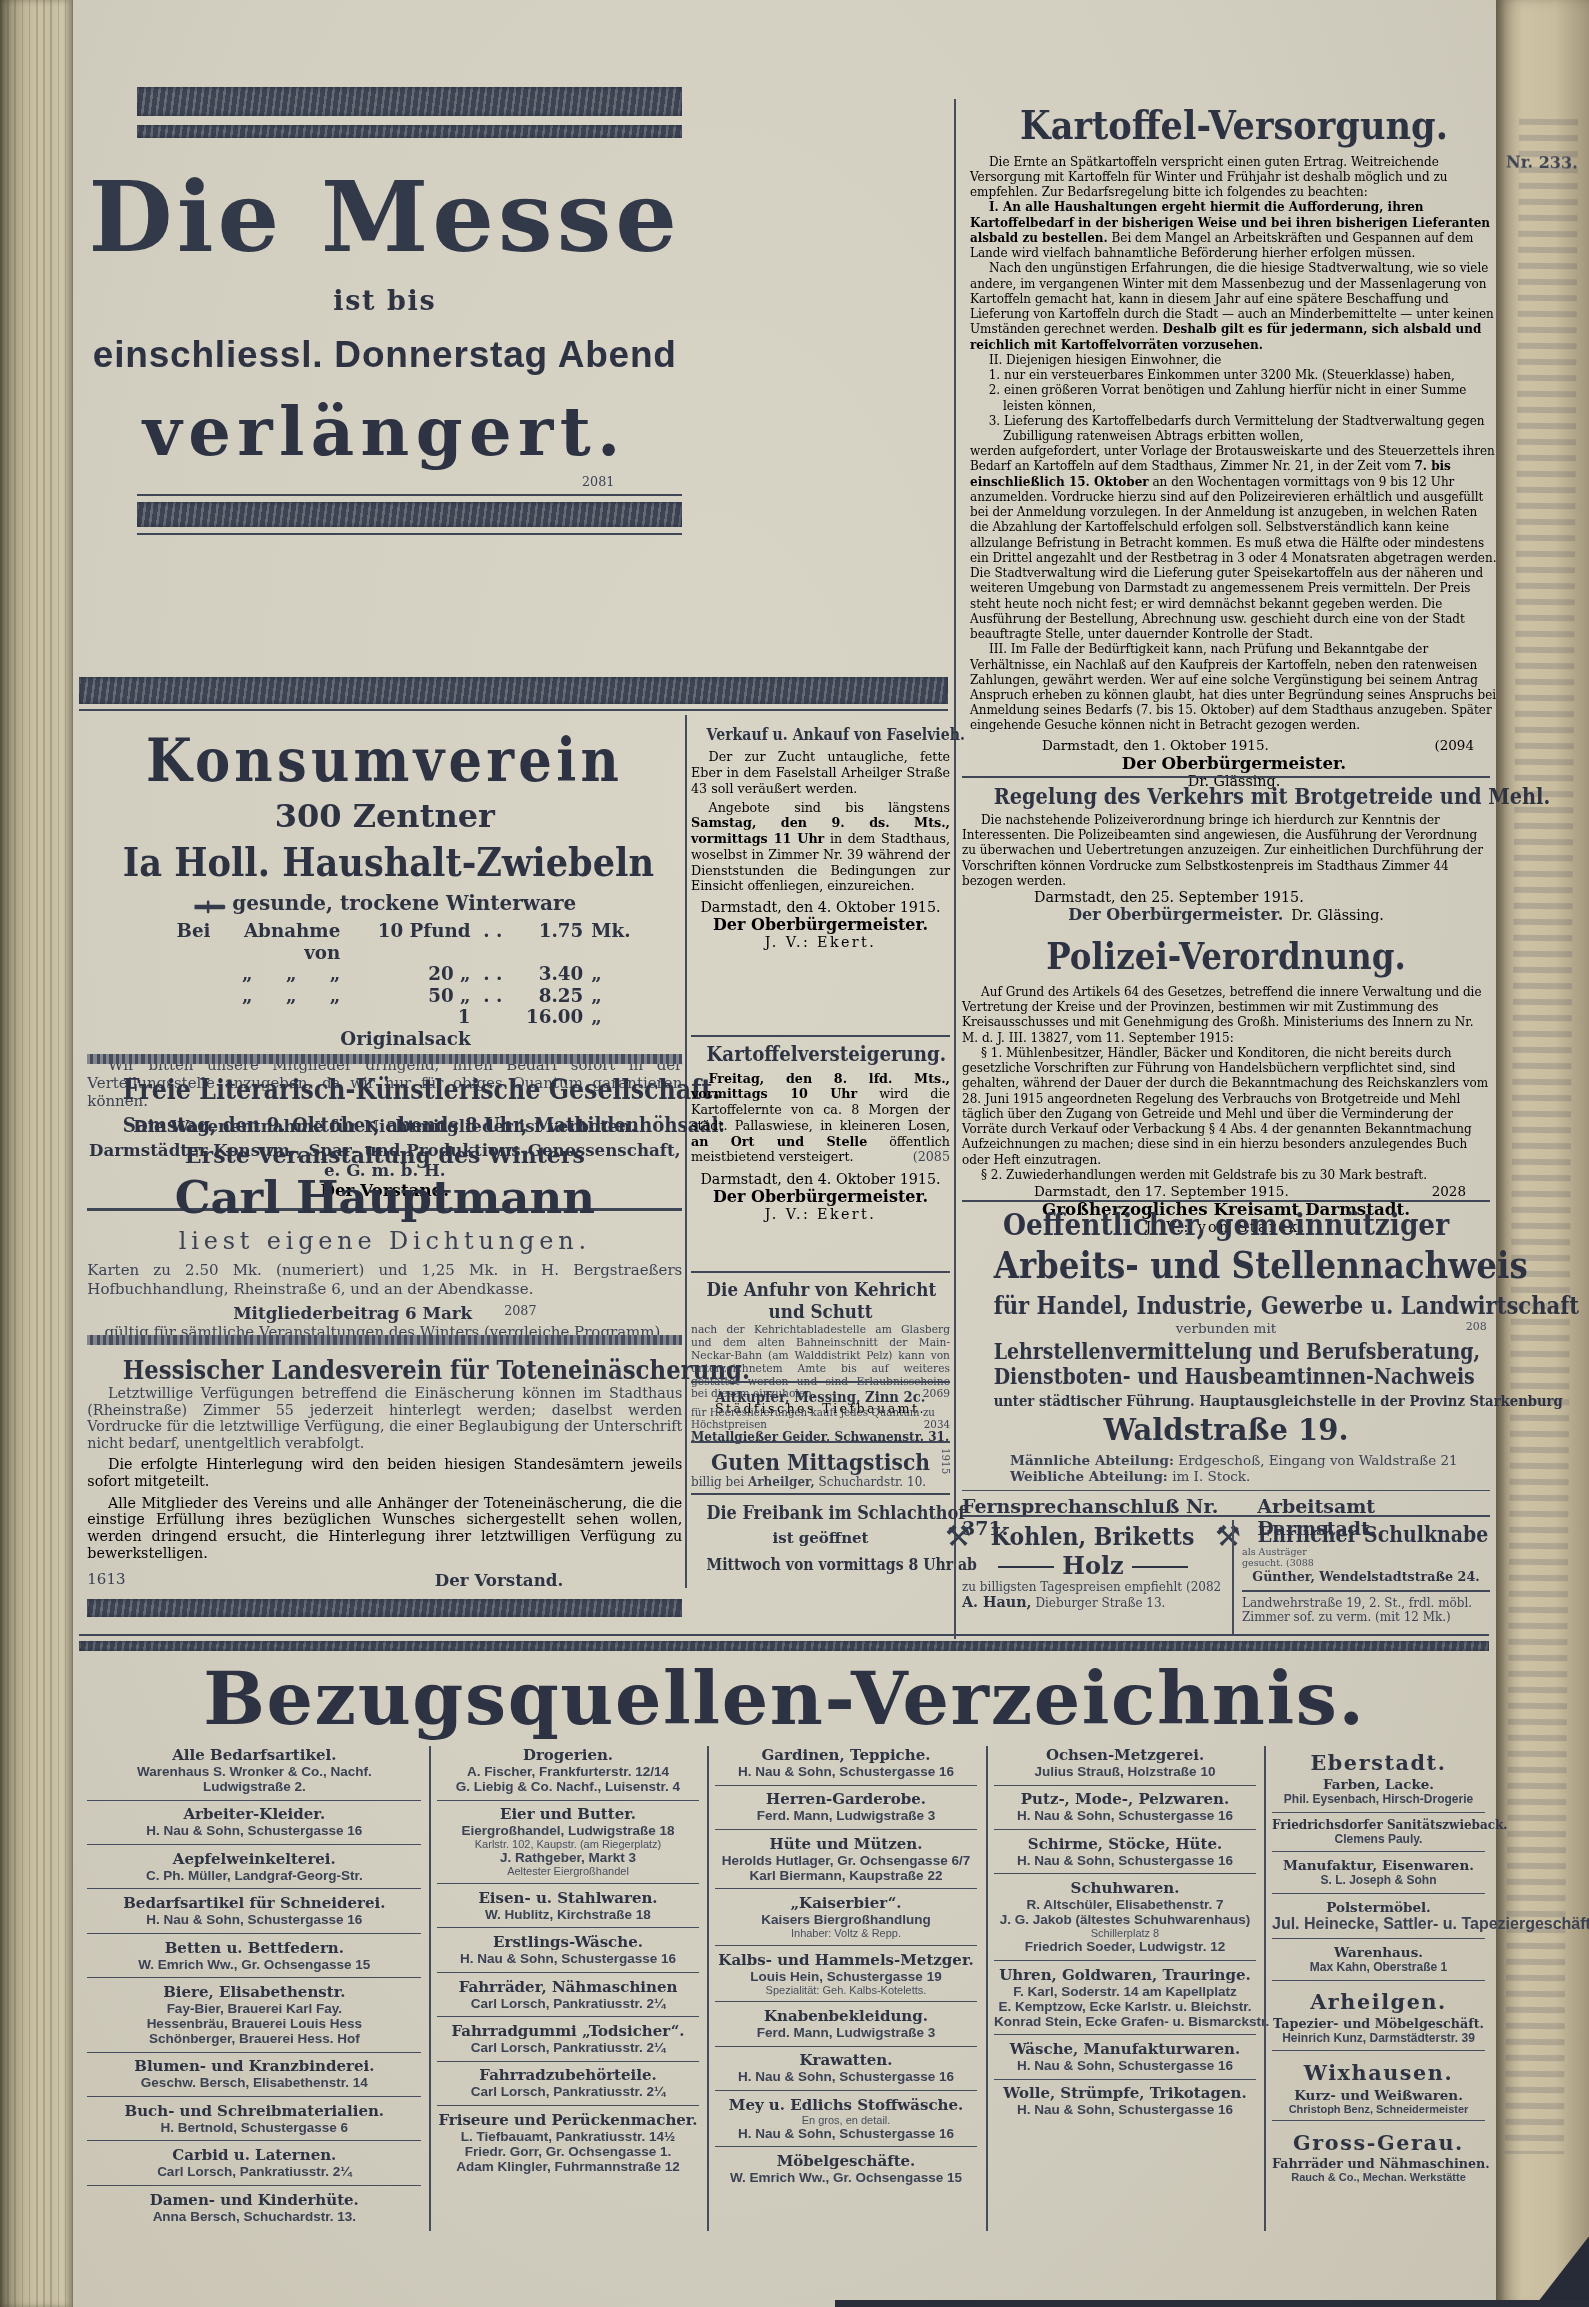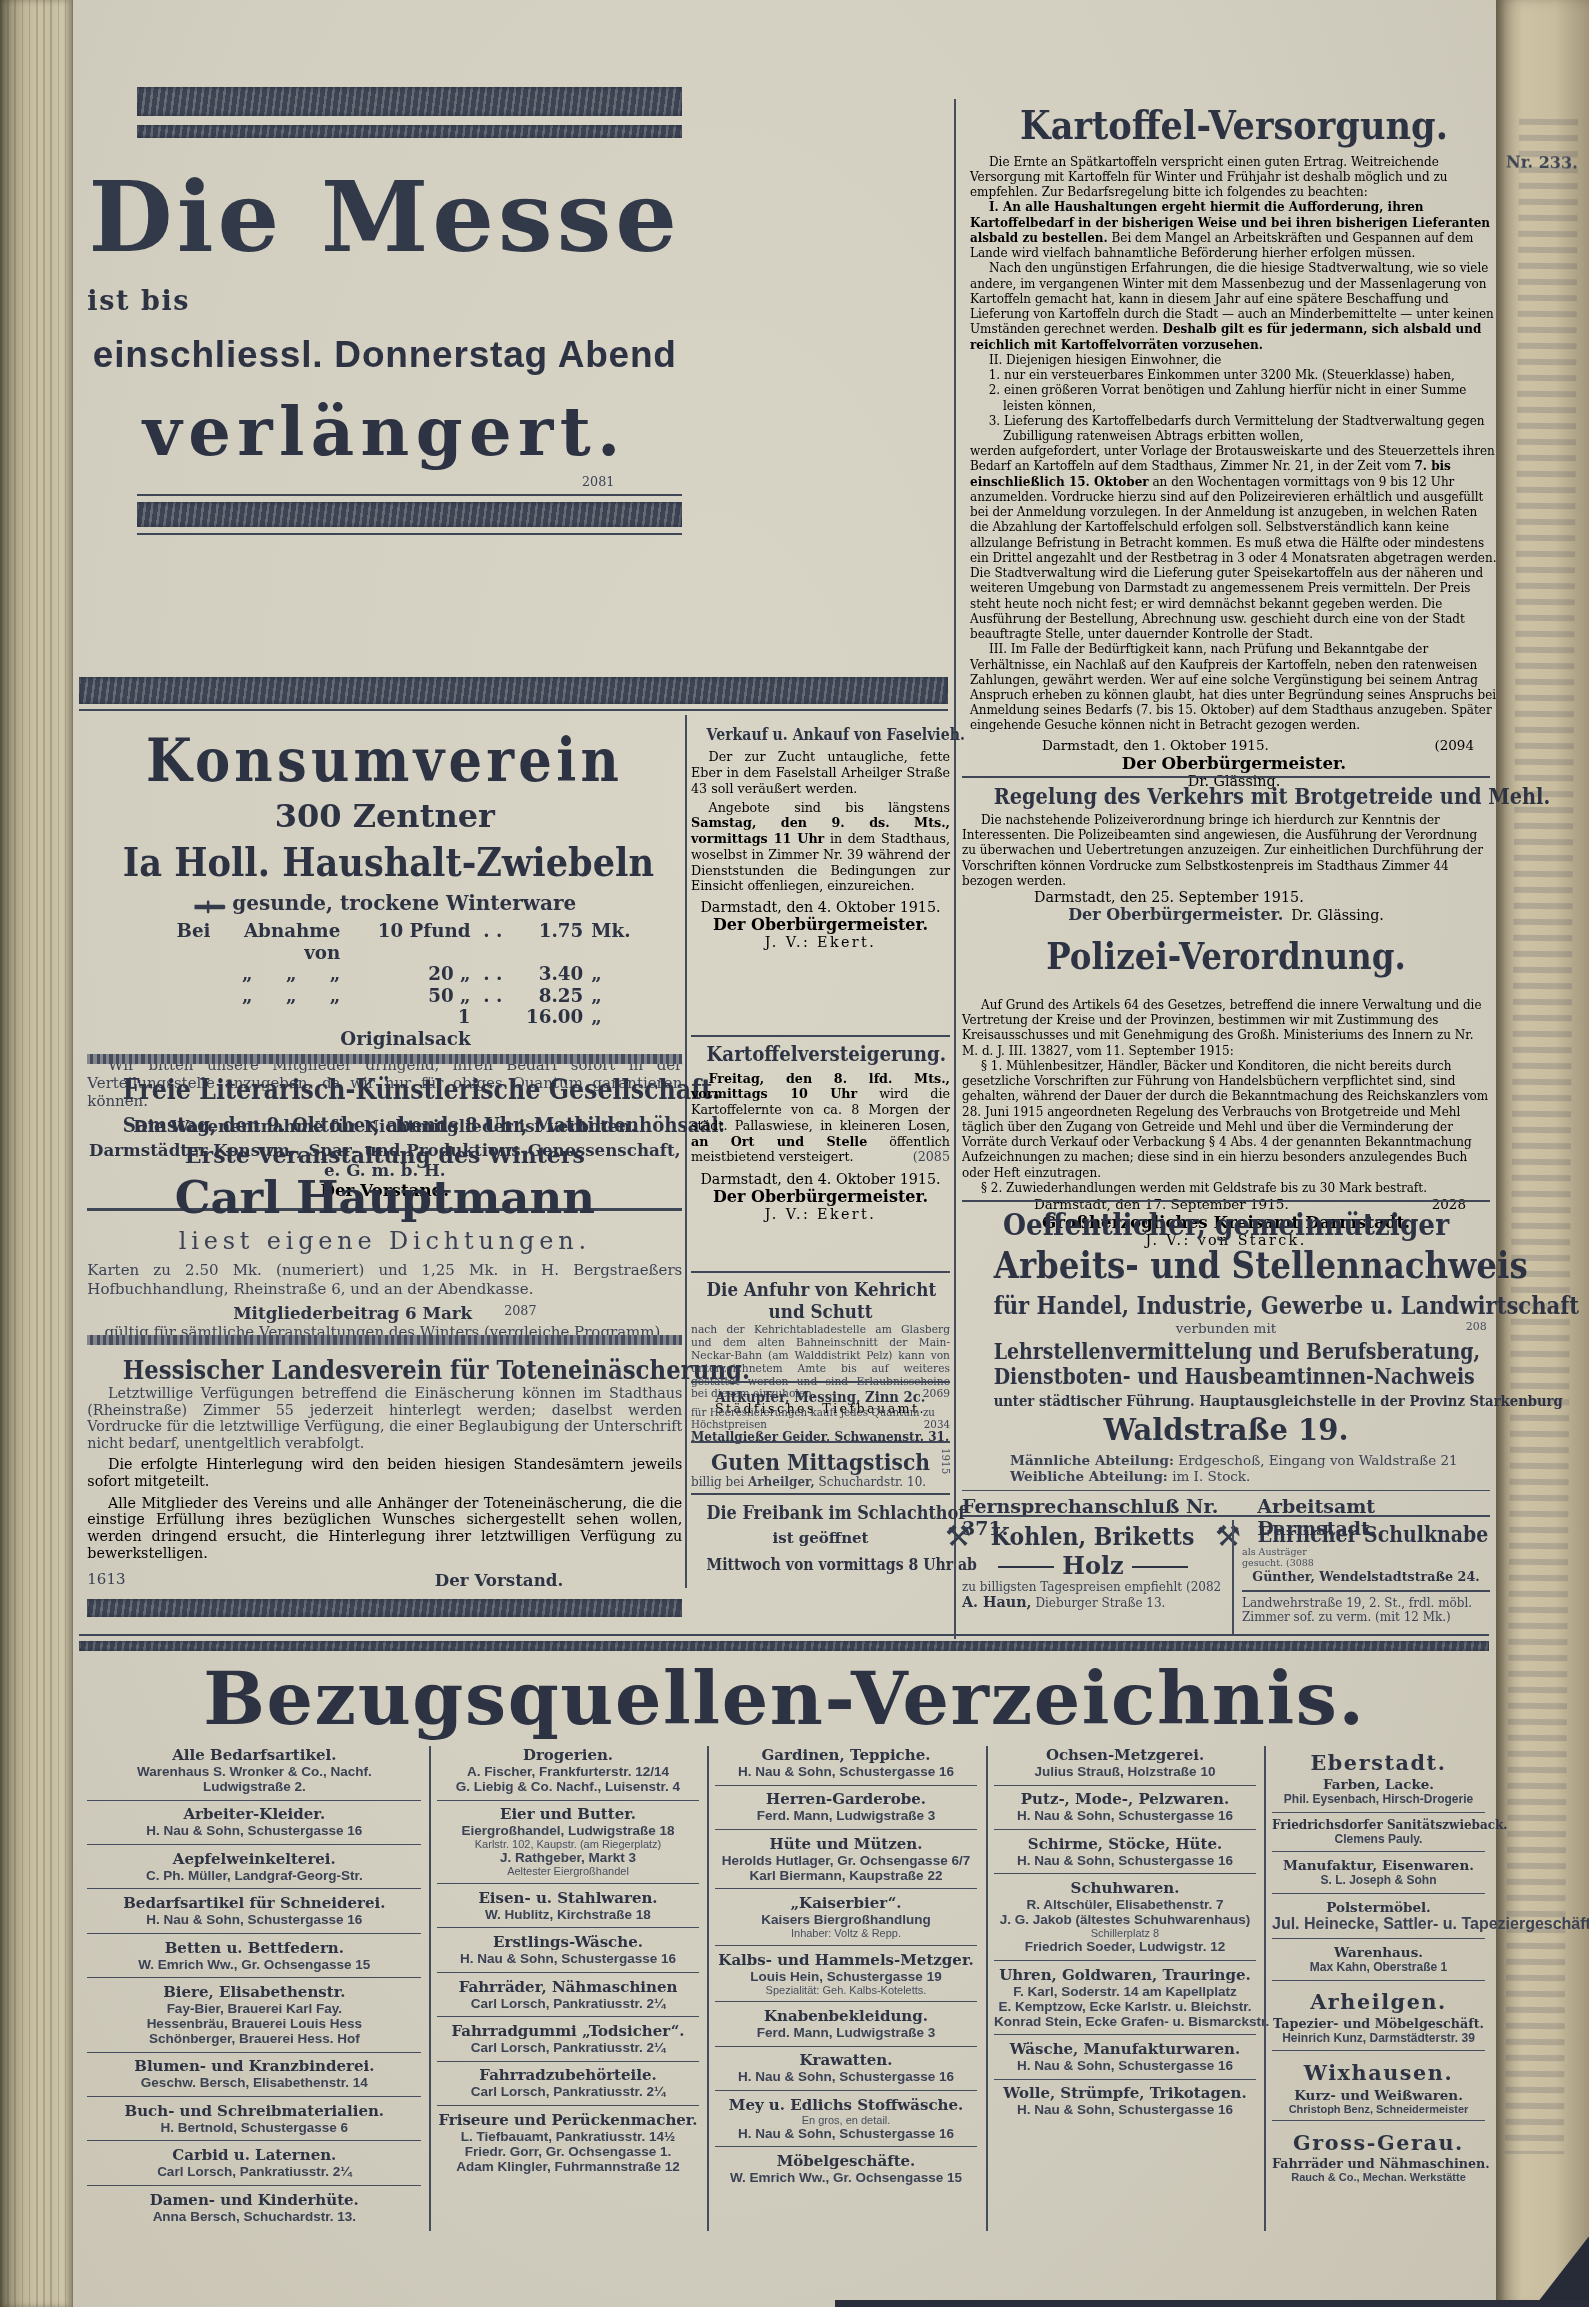--- a/index.html
+++ b/index.html
@@ -33,21 +33,21 @@
   .mottle{background-image:repeating-linear-gradient(97deg,rgba(208,204,192,.28) 0 2.4px,transparent 2.4px 7.2px);}
   .thin{background:#3f4656;height:2.4px;}
   .vrule{position:absolute;width:1.6px;background:#454c5c;}
   
   .leftcol{left:14.3px;top:87px;width:595px;}
   .midcol{left:618px;top:719px;width:259px;}
   .rightcol{left:889px;top:95px;width:528px;}
   .blk{position:absolute;left:0;width:100%;}
   
   .messe-title{font:bold 97px "DejaVu Serif",serif;letter-spacing:4px;color:#323949;text-align:center;}
-  .messe-istbis{font:bold 27px "DejaVu Serif",serif;text-align:left;letter-spacing:1.6px;color:#2d3343;}
+  .messe-istbis{font:bold 27px "DejaVu Serif",serif;text-align:center;letter-spacing:1.6px;color:#2d3343;}
   .messe-l2{font:bold 37px "Liberation Sans",sans-serif;text-align:center;color:#2d3343;letter-spacing:0.8px;}
   .messe-l3{font:bold 67px "DejaVu Serif",serif;text-align:center;letter-spacing:6.4px;color:#2d3343;}
   .adnum{font:12.7px "DejaVu Serif",serif;color:#3b4254;text-align:right;}
   
   .kon-title{font:bold 60px "DejaVu Serif",serif;letter-spacing:4.8px;color:#2d3343;text-align:center;}
   .kon-qty{font:bold 32px "DejaVu Serif",serif;text-align:center;color:#2d3343;}
   .kon-prod{font:bold 40px "DejaVu Serif",serif;text-align:center;color:#2d3343;}
   .kon-note{font:bold 20px "DejaVu Serif",serif;color:#2d3343;}
   .kon-table{margin:4.8px auto 0;display:grid;grid-template-columns:199px 135px 35px 73px 45px;
     font:bold 18.3px "DejaVu Serif",serif;color:#2d3343;line-height:1.18;width:487px;}
@@ -265,21 +265,21 @@
 
       <div class="blk r-blk" style="top:681px;">
         <div class="frak cond ctr" style="font-size:22px;">Regelung des Verkehrs mit Brotgetreide und Mehl.</div>
         <div class="r-p" style="margin-top:4px;">Die nachstehende Polizeiverordnung bringe ich hierdurch zur Kenntnis der Interessenten. Die Polizeibeamten sind angewiesen, die Ausführung der Verordnung zu überwachen und Uebertretungen anzuzeigen. Zur einheitlichen Durchführung der Vorschriften können Vordrucke zum Selbstkostenpreis im Stadthaus Zimmer 44 bezogen werden.</div>
         <div class="m-sig1" style="text-align:left;padding-left:72px;">Darmstadt, den 25. September 1915.</div>
         <div class="ctr"><b style="font:bold 16px 'DejaVu Serif',serif;color:#2d3343;">Der Oberbürgermeister.</b>&nbsp;&nbsp;<span style="font:14.3px 'DejaVu Serif',serif;">Dr. Glässing.</span></div>
       </div>
 
       <div class="blk" style="top:839px;">
         <div class="frak cond ctr" style="font-size:37px;">Polizei-Verordnung.</div>
-        <div class="r-p" style="margin-top:20px;">Auf Grund des Artikels 64 des Gesetzes, betreffend die innere Verwaltung und die Vertretung der Kreise und der Provinzen, bestimmen wir mit Zustimmung des Kreisausschusses und mit Genehmigung des Großh. Ministeriums des Innern zu Nr. M. d. J. III. 13827, vom 11. September 1915:</div>
+        <div class="r-p" style="margin-top:7px;">Auf Grund des Artikels 64 des Gesetzes, betreffend die innere Verwaltung und die Vertretung der Kreise und der Provinzen, bestimmen wir mit Zustimmung des Kreisausschusses und mit Genehmigung des Großh. Ministeriums des Innern zu Nr. M. d. J. III. 13827, vom 11. September 1915:</div>
         <div class="r-p">§ 1. Mühlenbesitzer, Händler, Bäcker und Konditoren, die nicht bereits durch gesetzliche Vorschriften zur Führung von Handelsbüchern verpflichtet sind, sind gehalten, während der Dauer der durch die Bekanntmachung des Reichskanzlers vom 28. Juni 1915 angeordneten Regelung des Verbrauchs von Brotgetreide und Mehl täglich über den Zugang von Getreide und Mehl und über die Verminderung der Vorräte durch Verkauf oder Verbackung § 4 Abs. 4 der genannten Bekanntmachung Aufzeichnungen zu machen; diese sind in ein hierzu besonders anzulegendes Buch oder Heft einzutragen.</div>
         <div class="r-p">§ 2. Zuwiederhandlungen werden mit Geldstrafe bis zu 30 Mark bestraft.</div>
         <div class="sigrow" style="padding:0 24px 0 72px;">
           <span>Darmstadt, den 17. September 1915.</span>
           <span>2028</span>
         </div>
         <div class="m-sig2" style="font-size:16.7px;">Großherzogliches Kreisamt Darmstadt.</div>
         <div class="m-sig3">J. V.: von Starck.</div>
       </div>
 

